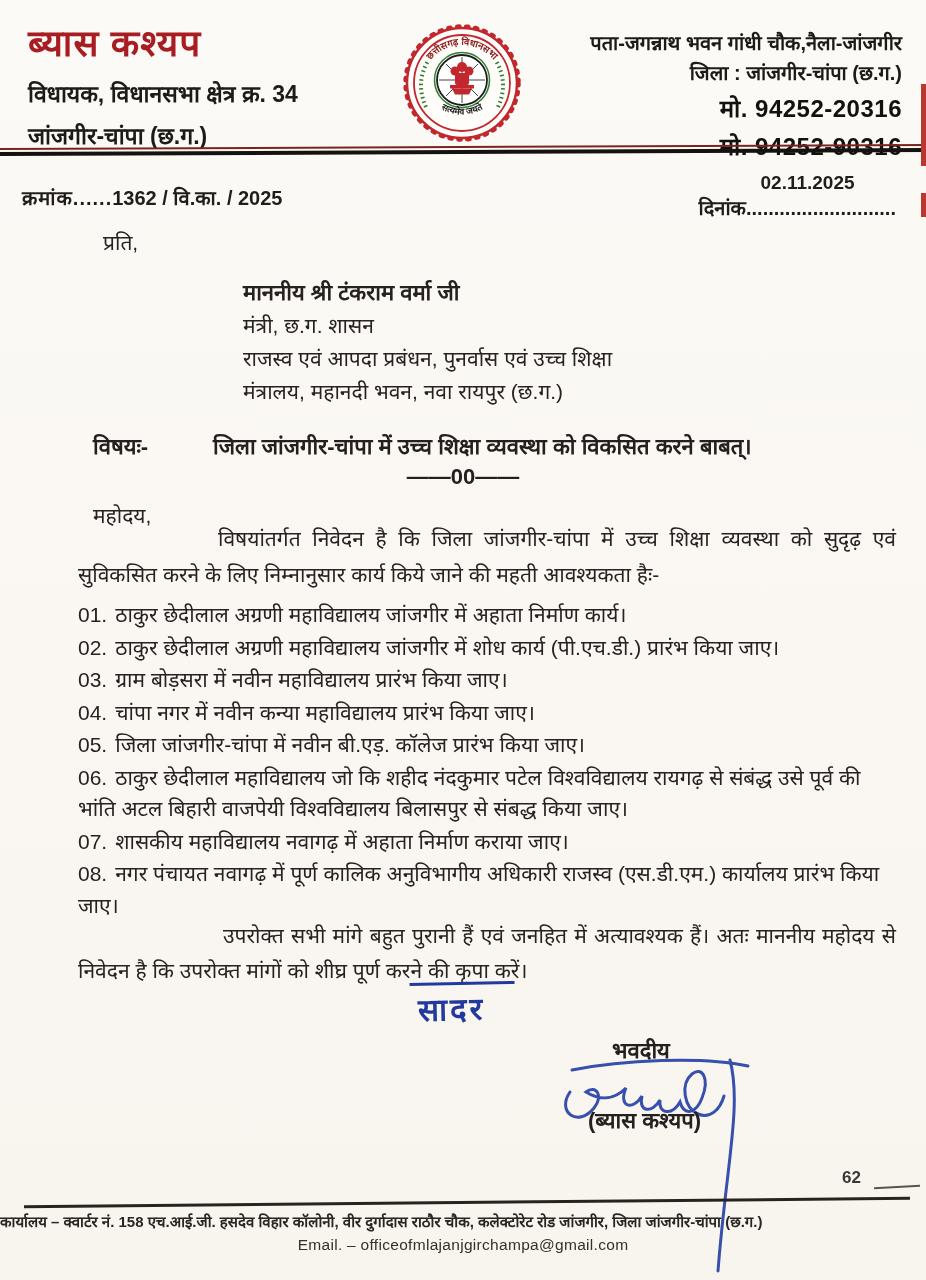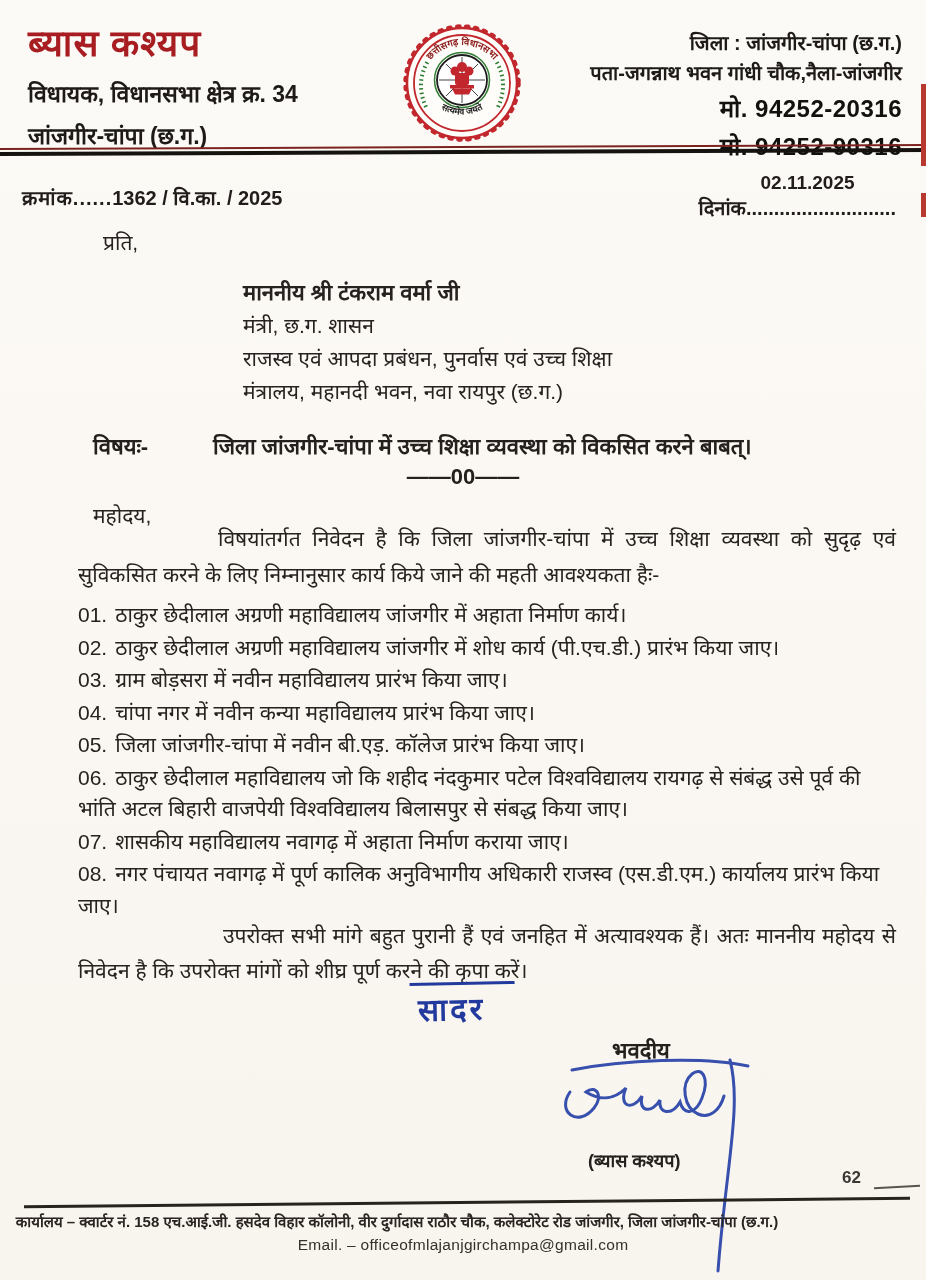--- a/index.html
+++ b/index.html
@@ -38,27 +38,27 @@
 
   .list { width:824px; font-size:21px; color:#262220; }
   .list .item { line-height:31.5px; margin-bottom:1px; }
   .list .num { margin-right:8px; }
 
   .handwrite {
     color:#223a9e; font-size:31px; font-weight:600; letter-spacing:3px;
     border-top:3px solid #223a9e; padding:2px 30px 0 8px; transform:rotate(-1.2deg);
   }
   .valediction { font-size:22px; font-weight:700; color:#24201d; }
-  .signer { font-size:18px; font-weight:600; color:#24201d;margin-top:44px; }
+  .signer { font-size:22px; font-weight:600; color:#24201d; }
 
   .page-num { font-size:17px; font-weight:700; color:#3b3733; }
   .page-num-dash { position:absolute; left:874px; top:1186px; width:46px; border-top:2px solid #5a544e; transform:rotate(-3deg); }
 
   .footer-rule { position:absolute; left:24px; top:1201px; width:886px; height:3px; background:#29231e; transform:rotate(-0.55deg); }
-  .footer-line { width:794px; text-align:center; font-size:15px; font-weight:700; color:#2a2522; }
+  .footer-line { width:794px; font-size:15px; font-weight:700; color:#2a2522; }
   .footer-email { width:926px; text-align:center; font-size:15.5px; font-weight:400; color:#353029; letter-spacing:.3px; }
 
   .edge-mark { position:absolute; right:0; width:5px; background:#b8392f; }
 
   svg text { font-family:"Liberation Sans", sans-serif; }
 </style>
 </head>
 <body>
 
 <div class="page">
@@ -101,22 +101,22 @@
         <path d="M50,65.5 h20 l-3,6 h-14 z"></path>
       </g>
       <path id="arcB" d="M 22,66 A 41,41 0 0 0 98,66" fill="none"></path>
       <text font-size="9" font-weight="bold" fill="#1c1c1c">
         <textPath href="#arcB" startOffset="50%" text-anchor="middle">सत्यमेव जयते</textPath>
       </text>
     </svg>
   </div>
 
   <div class="abs lh-addr" style="right:24px; top:26px;">
+    <div class="lh-addr-line hindi">पता-जगन्नाथ भवन गांधी चौक,नैला-जांजगीर</div>
     <div class="lh-addr-line hindi">जिला : जांजगीर-चांपा (छ.ग.)</div>
-    <div class="lh-addr-line hindi">पता-जगन्नाथ भवन गांधी चौक,नैला-जांजगीर</div>
     <div class="lh-phone hindi">मो. 94252-20316</div>
     <div class="lh-phone hindi">मो. 94252-90316</div>
   </div>
 
   <div class="rule-red"></div>
   <div class="rule-black"></div>
 
   <div class="abs ref" style="left:22px; top:184px;">
     <span class="dots hindi">क्रमांक......</span><span class="hindi">1362 / वि.का. / 2025</span>
   </div>

